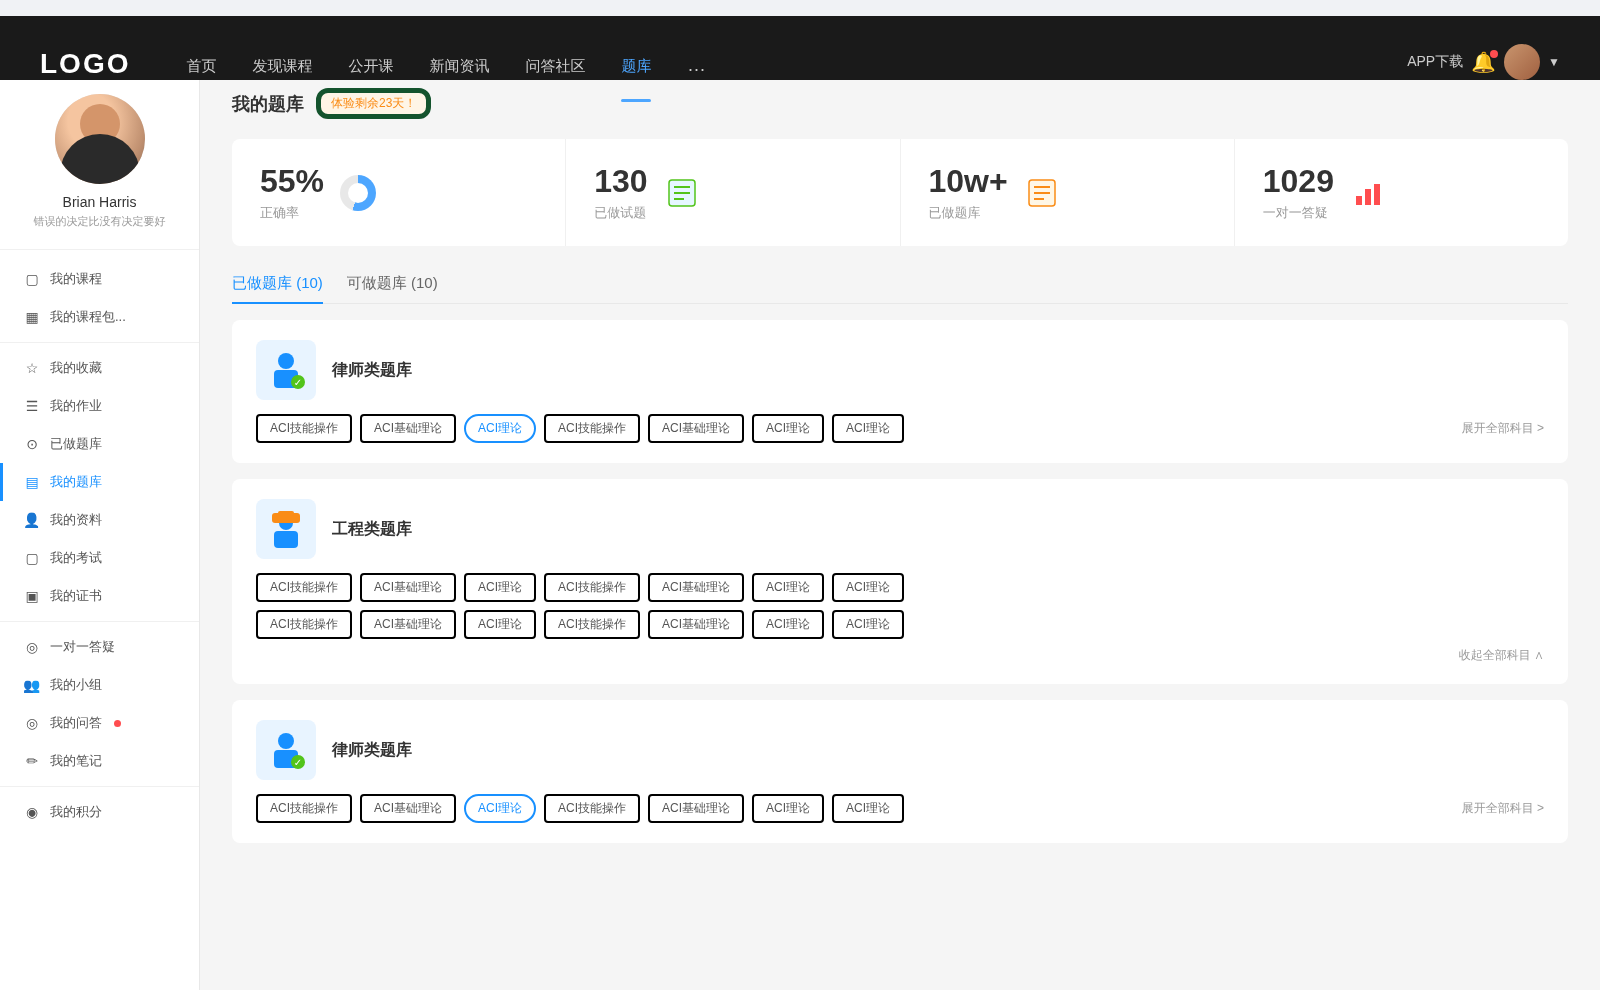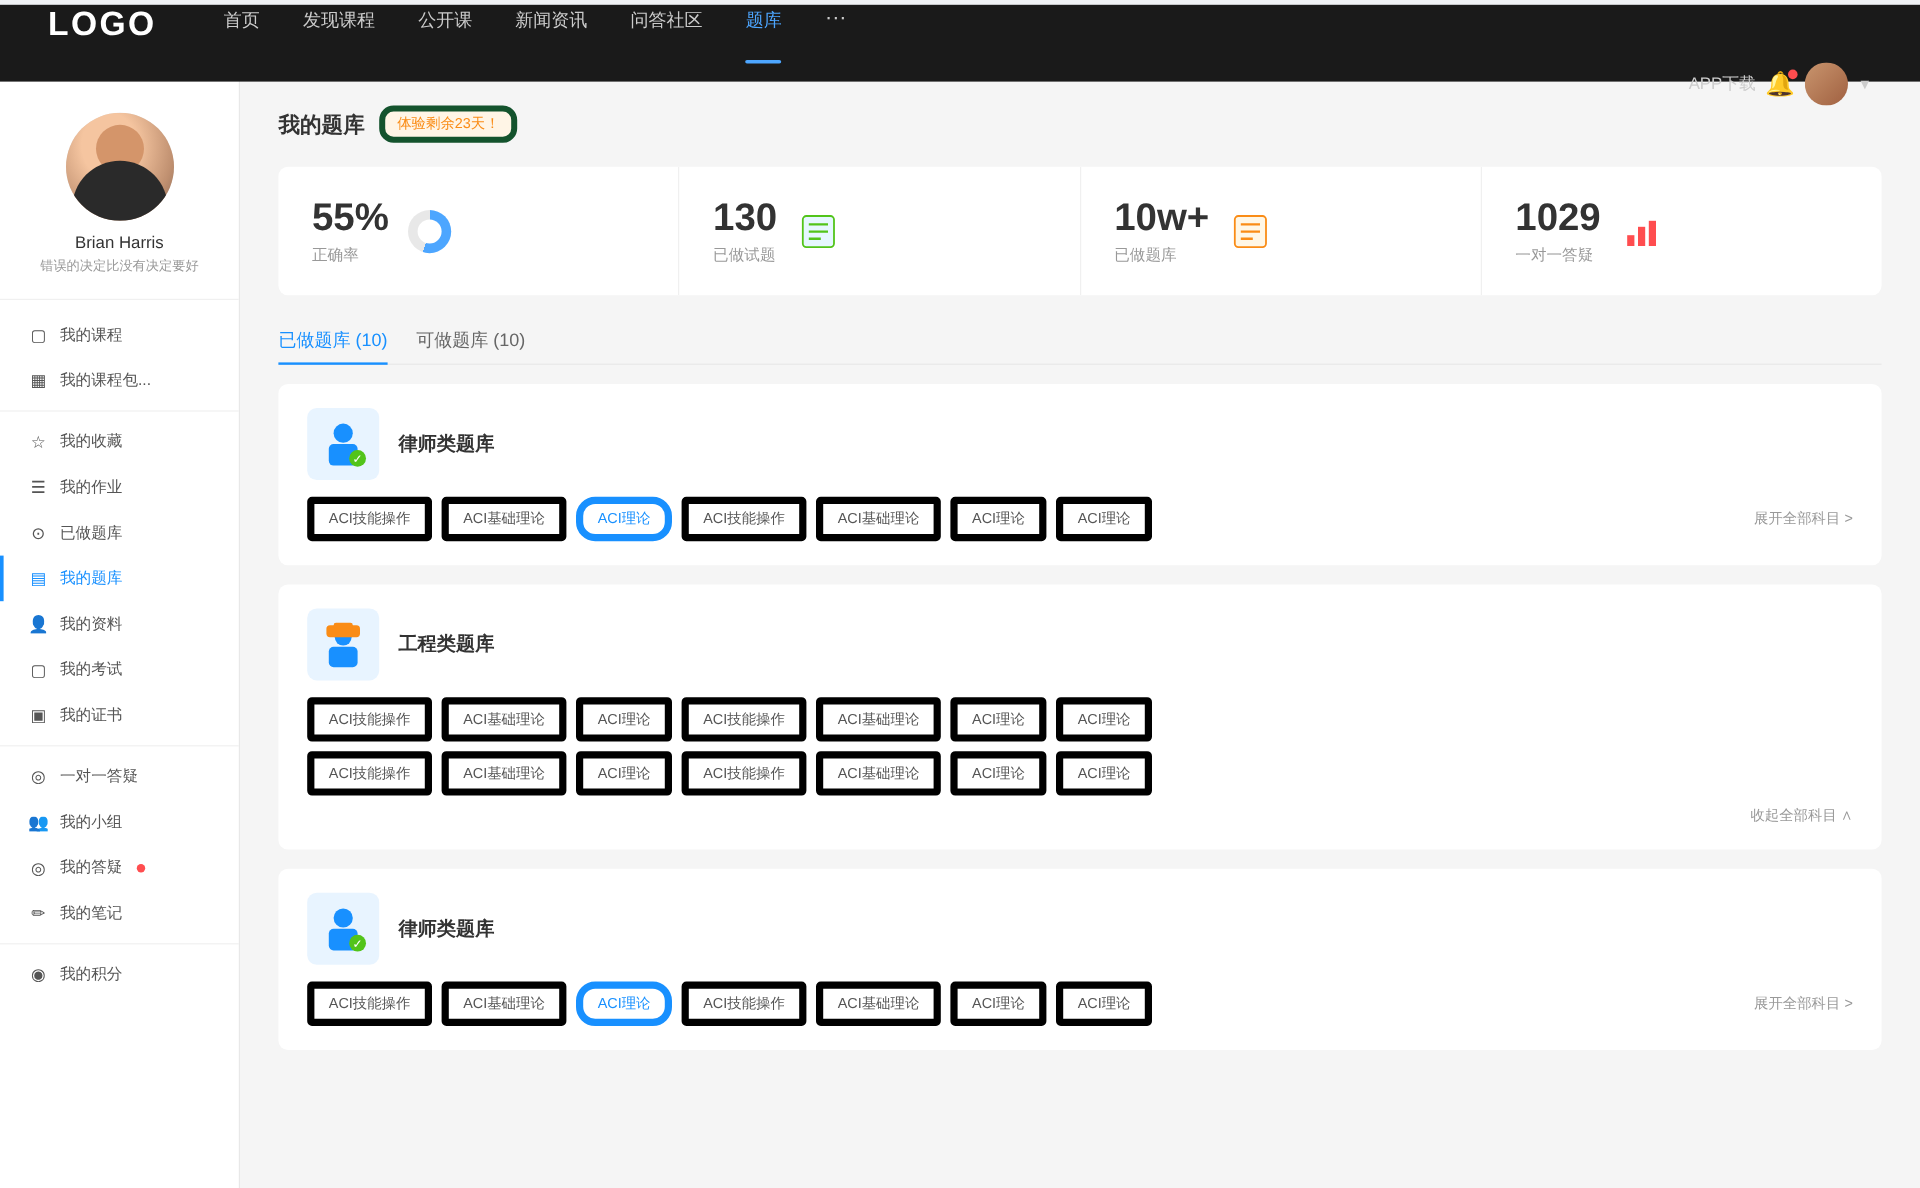--- a/index.html
+++ b/index.html
@@ -3,25 +3,25 @@
   <meta charset="utf-8">
   <style>
     * { box-sizing: border-box; margin: 0; padding: 0; }
     body { font-family: -apple-system, BlinkMacSystemFont, 'PingFang SC', 'Microsoft YaHei', sans-serif; background: #f0f2f5; color: #333; font-size: 14px; }
 
     
     .navbar {
       background: #1a1a1a;
       height: 64px;
       display: flex;
-      align-items: flex-start;
+      align-items: flex-end;
       padding: 0 40px;
       gap: 36px;
       position: sticky;
-      top: 4px;
+      top: 16px;
       z-index: 100;
     }
     .nav-logo {
       color: #fff;
       font-size: 28px;
       font-weight: 900;
       letter-spacing: 2px;
       margin-right: 20px;
     }
     .nav-item {
@@ -292,21 +292,21 @@
     }
     .qbank-title { font-size: 16px; font-weight: 700; color: #333; }
     .tags-row {
       display: flex;
       flex-wrap: wrap;
       gap: 8px;
       align-items: center;
     }
     .tag {
       padding: 4px 12px;
-      border: 6px solid #000000;
+      border: 2px solid #000000;
       border-radius: 4px;
       font-size: 12px;
       color: #555;
       cursor: pointer;
       white-space: nowrap;
     }
     .tag.active-tag {
       border-color: #1890ff;
       color: #1890ff;
       border-radius: 16px;
@@ -410,21 +410,21 @@
       <div class="sidebar-item">
         <span class="sidebar-icon">◎</span>
         <span>一对一答疑</span>
       </div>
       <div class="sidebar-item">
         <span class="sidebar-icon">👥</span>
         <span>我的小组</span>
       </div>
       <div class="sidebar-item" style="position:relative">
         <span class="sidebar-icon">◎</span>
-        <span>我的答疑</span>
+        <span>我的问答</span>
         <span class="dot-badge" style="margin-left:2px"></span>
       </div>
       <div class="sidebar-item">
         <span class="sidebar-icon">✏</span>
         <span>我的笔记</span>
       </div>
       <div class="sidebar-divider"></div>
       <div class="sidebar-item">
         <span class="sidebar-icon">◉</span>
         <span>我的积分</span>

